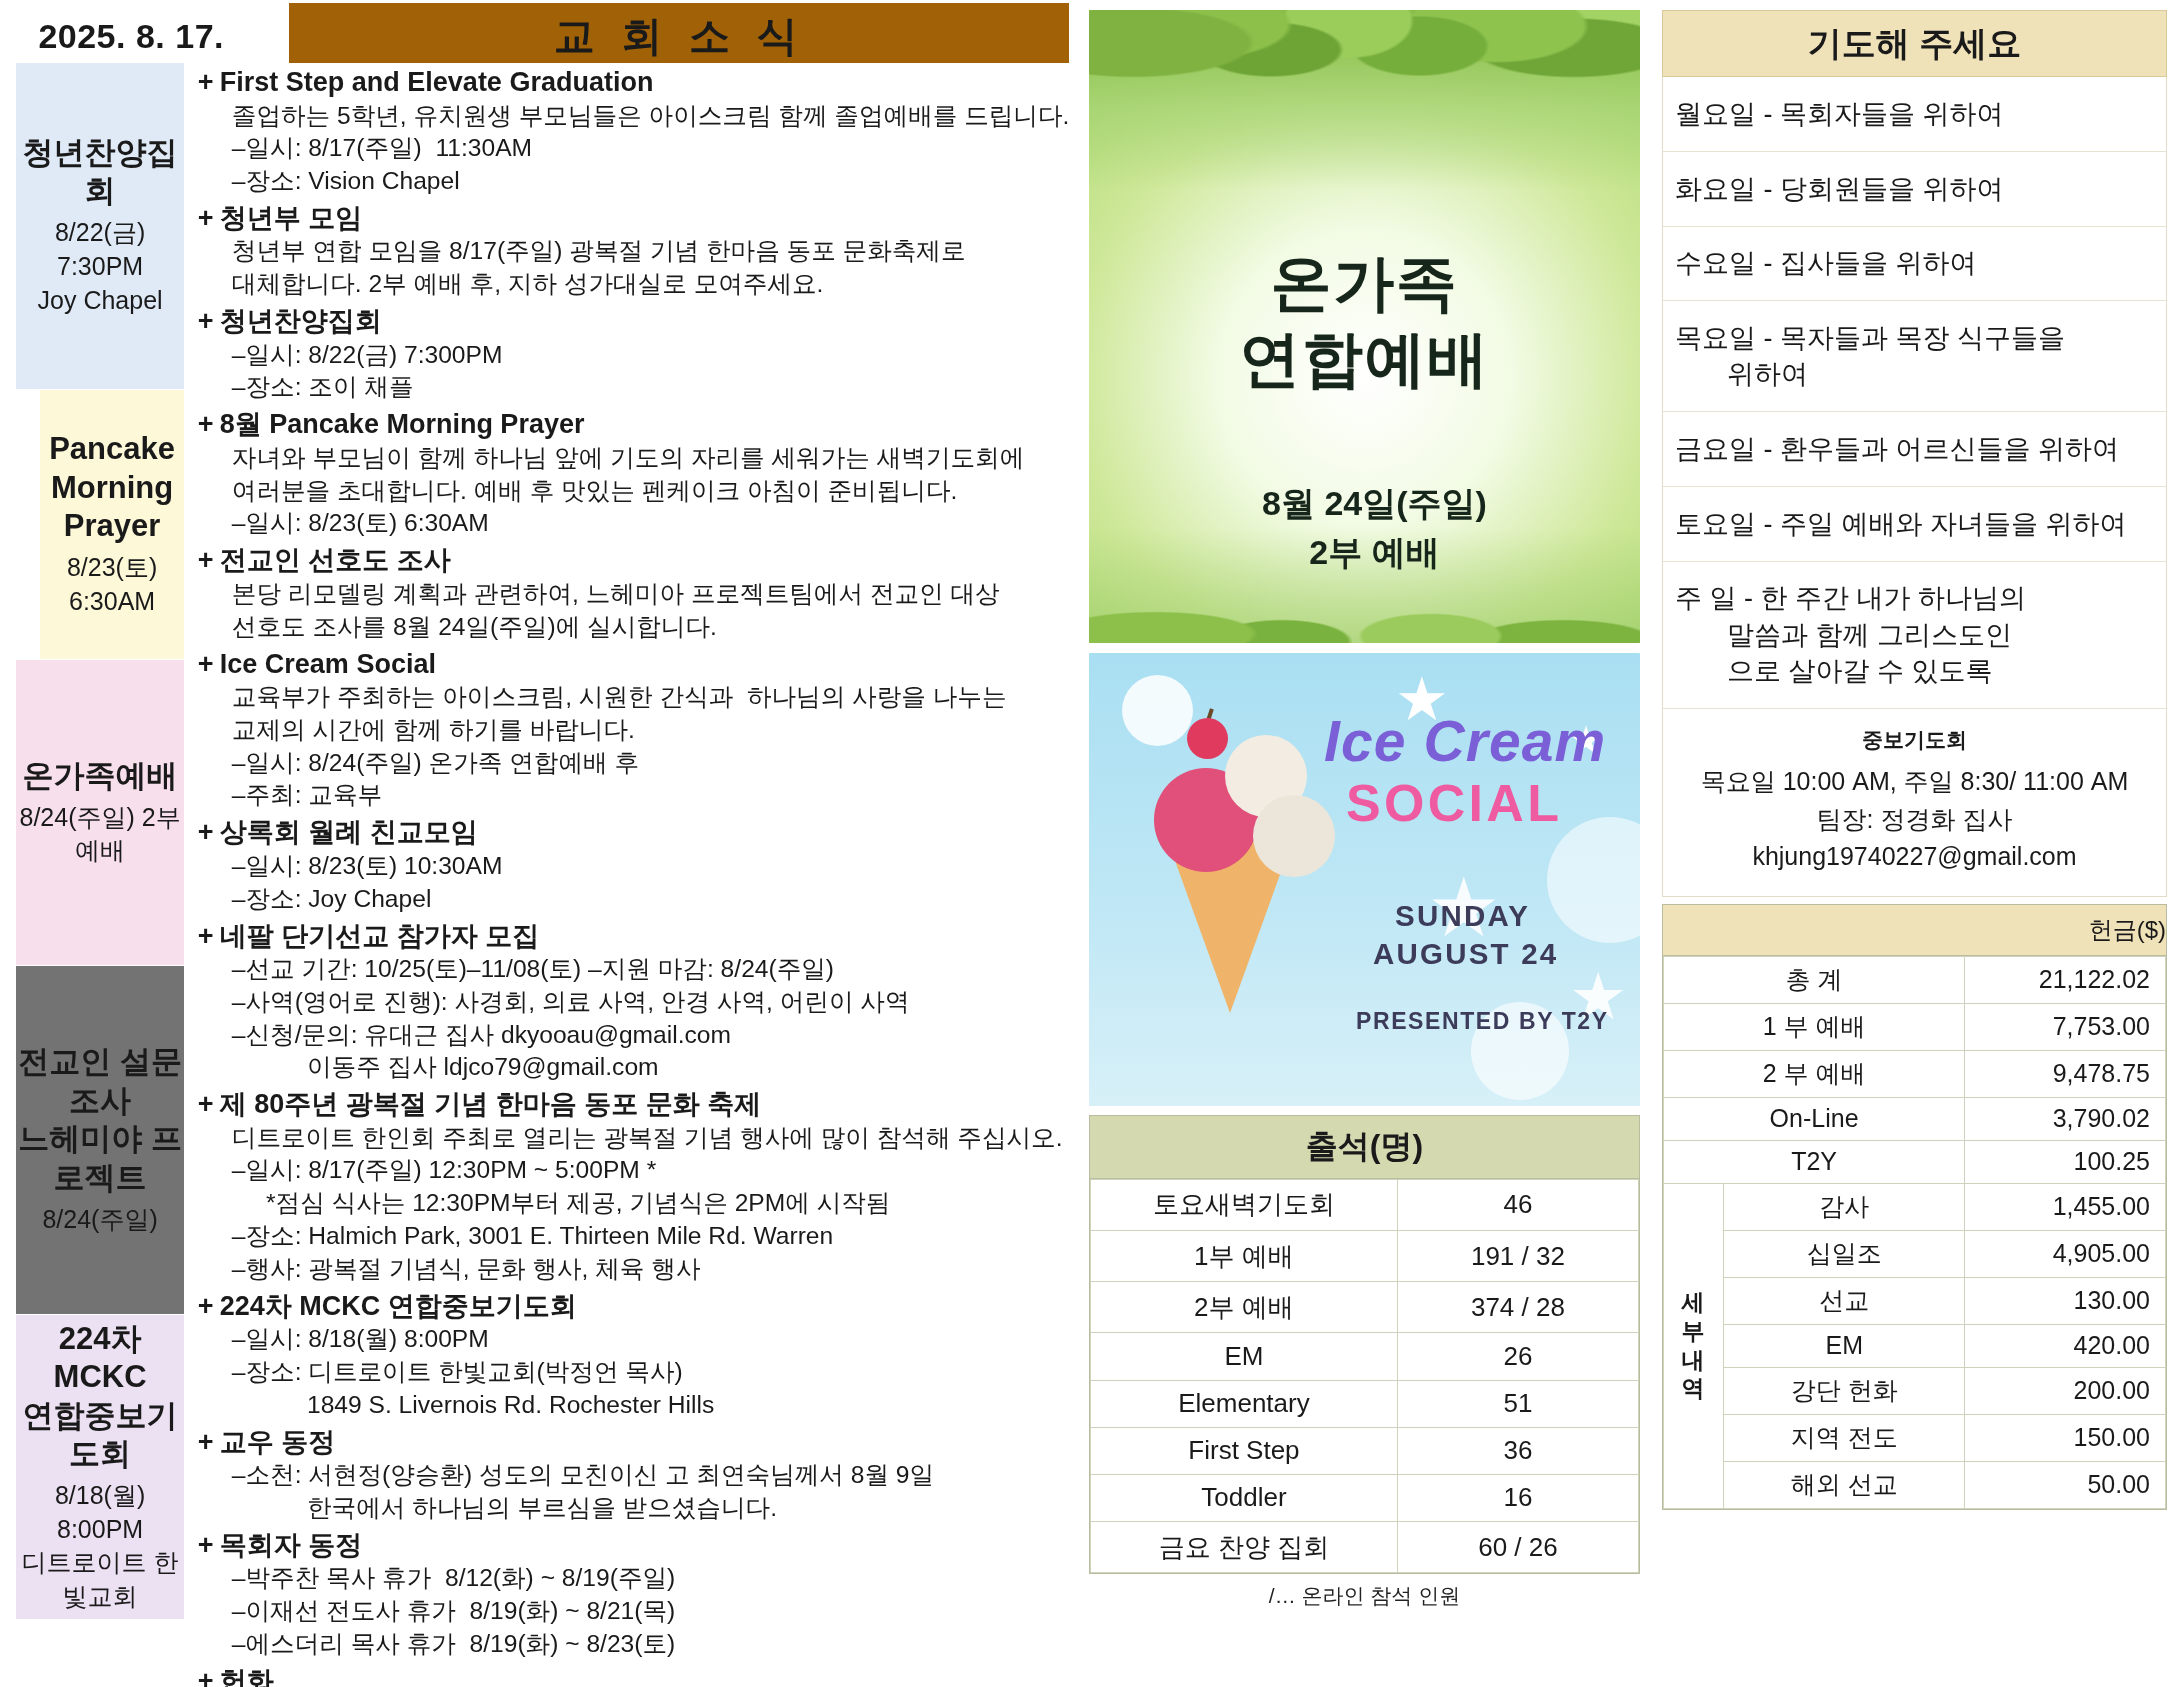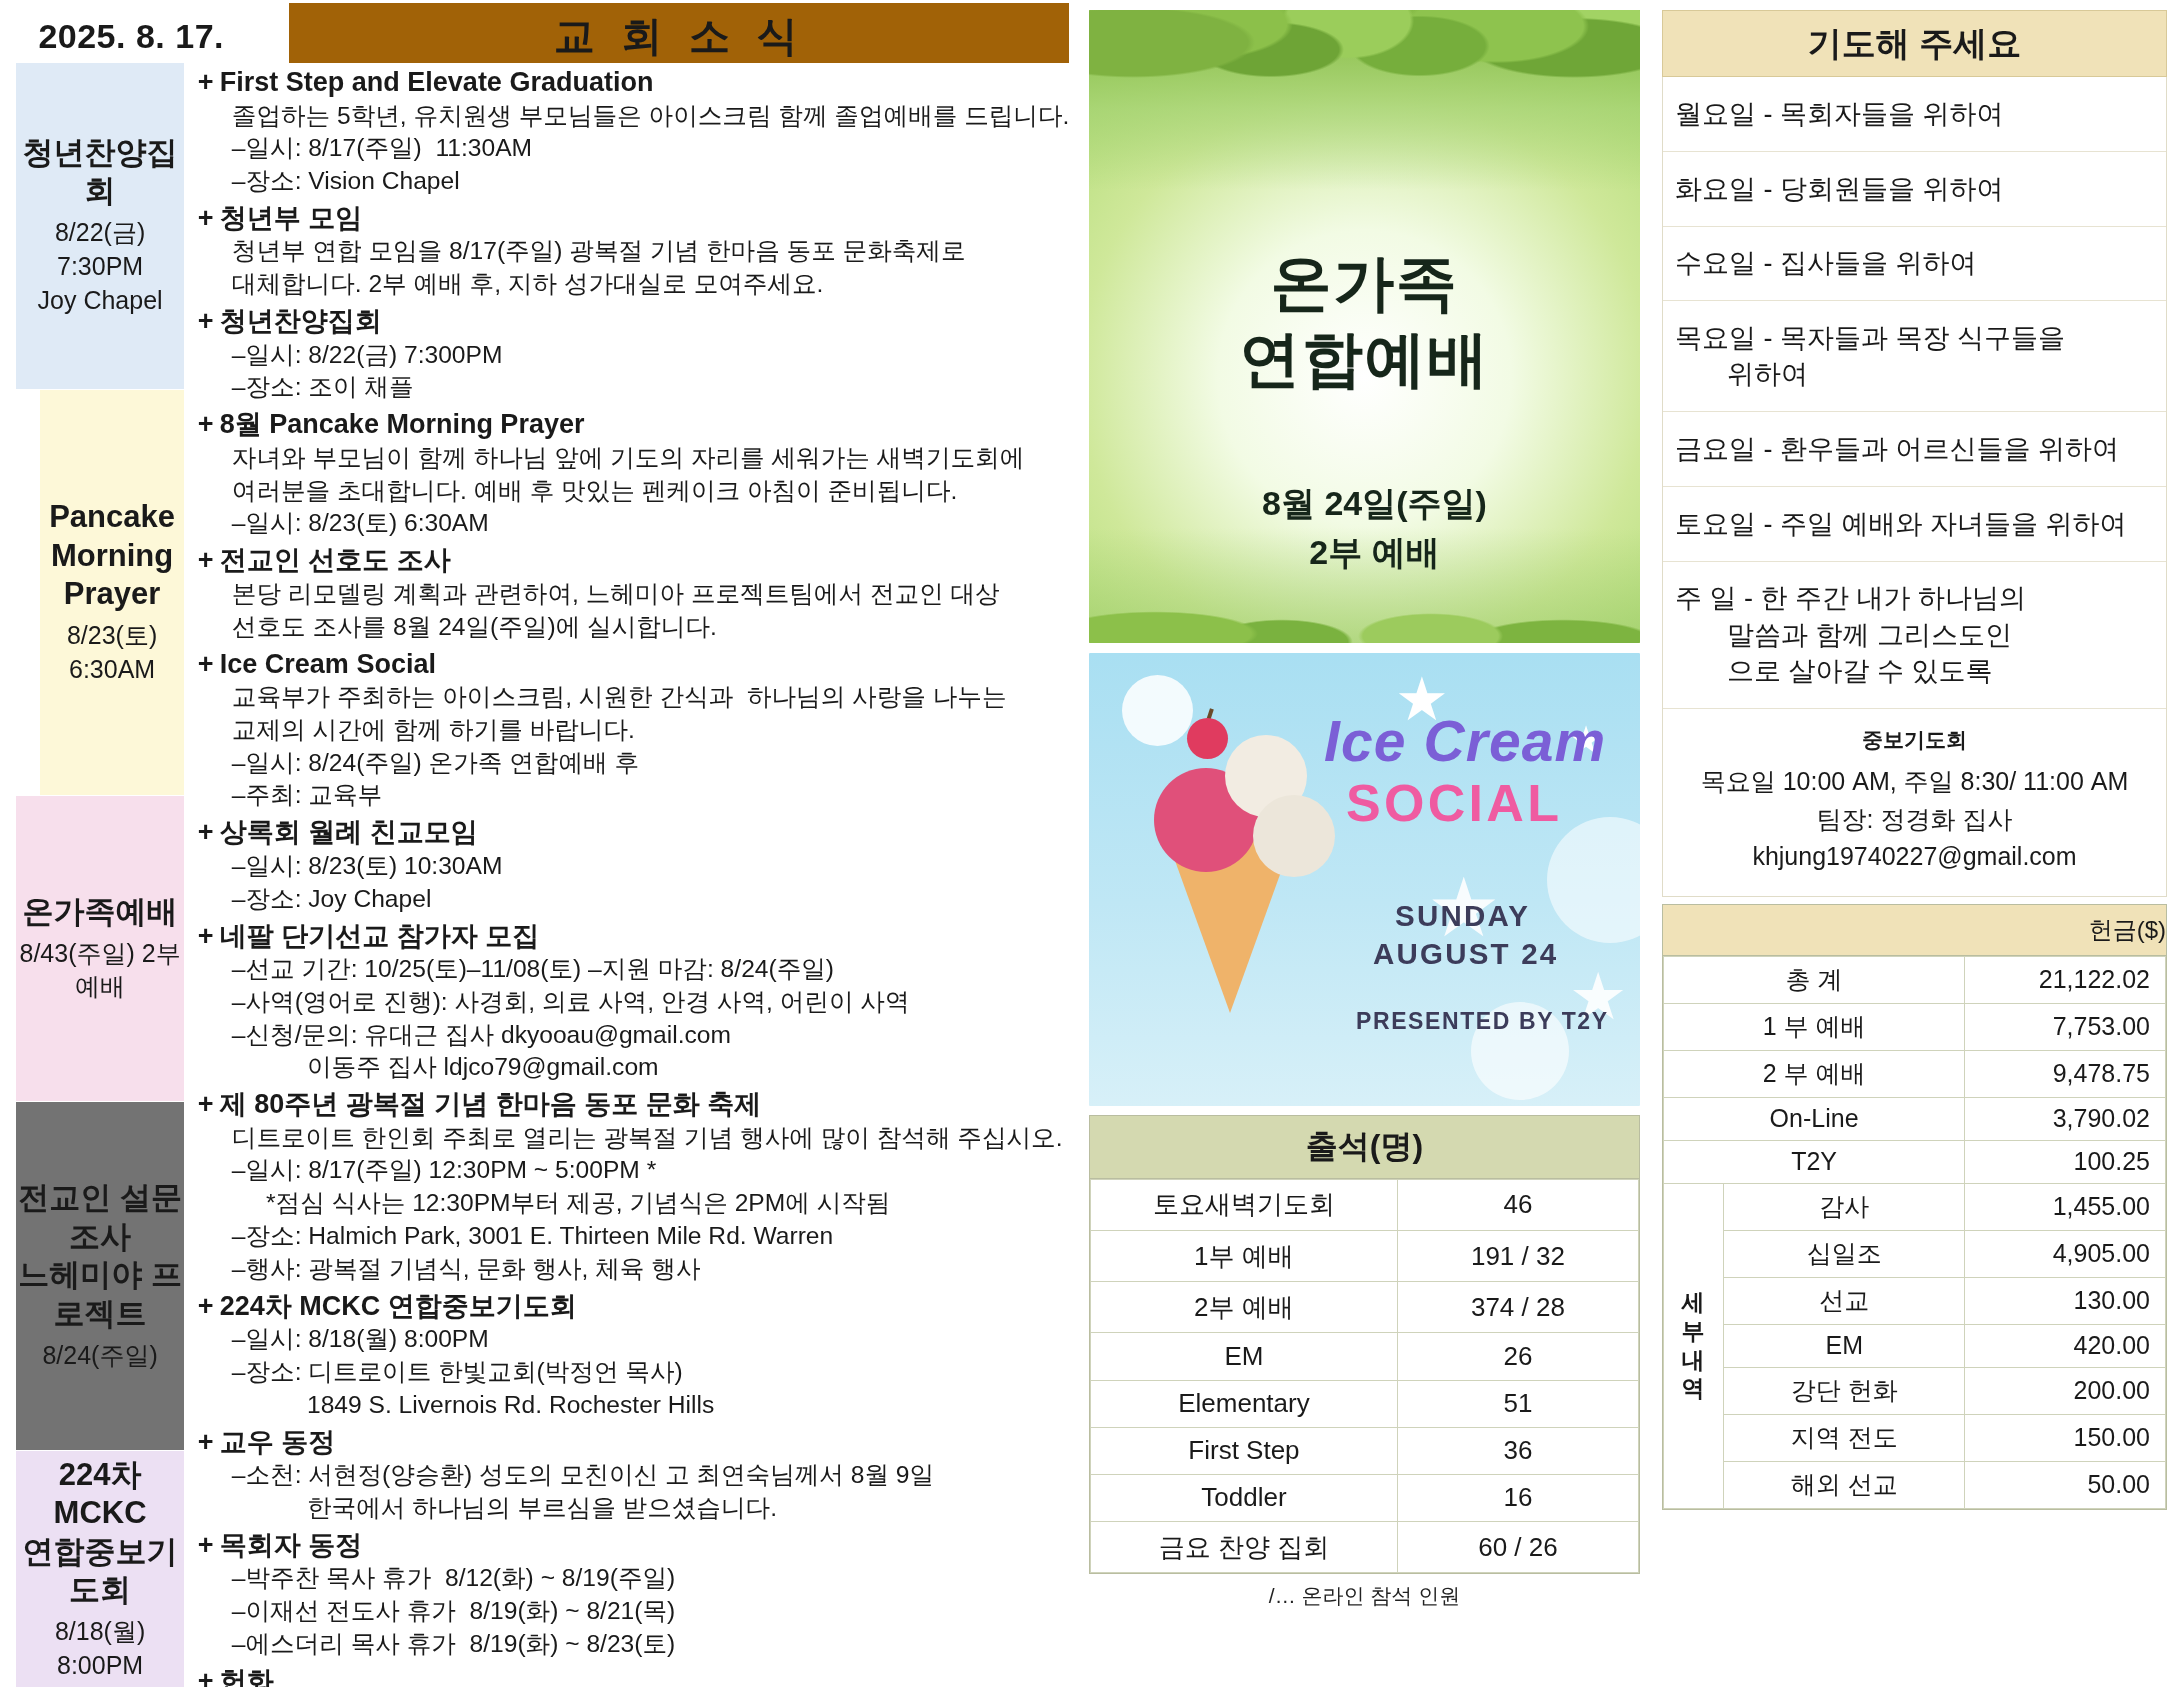--- a/index.html
+++ b/index.html
@@ -33,21 +33,21 @@
   .col-left{width:297px;}
   .col-right{flex:1;}
   .evt{
     box-sizing:border-box;
     display:flex;flex-direction:column;align-items:center;justify-content:center;
     text-align:center;border-bottom:1.1px solid #ffffff;
   }
   .evt .nm{font-size:31px;font-weight:800;line-height:1.24;}
   .evt .sub{font-size:25px;line-height:1.35;margin-top:5.5px;font-weight:500;}
   .e1{background:#dfeaf6;height:327px;}
-  .e2{background:#fdf8d8;height:406px;margin-left:24px;}
+  .e2{background:#fdf8d8;height:270px;margin-left:24px;}
   .e3{background:#f7dfec;height:306px;}
   .e4{background:#737373;height:349px;}
   .e5{background:#ece0f3;height:305px;}
 
   .notes{
     background:#ffffff;padding:2.2px 0 0 14px;box-sizing:border-box;
   }
   .item{margin-bottom:3.3px;}
   .item .h{
     font-size:27px;font-weight:800;line-height:1.28;
@@ -183,21 +183,21 @@
           <div class="evt e1">
             <div class="nm">청년찬양집회</div>
             <div class="sub">8/22(금) 7:30PM<br>Joy Chapel</div>
           </div>
           <div class="evt e2">
             <div class="nm">Pancake<br>Morning Prayer</div>
             <div class="sub">8/23(토) 6:30AM</div>
           </div>
           <div class="evt e3">
             <div class="nm">온가족예배</div>
-            <div class="sub">8/43(주일) 2부 예배</div>
+            <div class="sub">8/24(주일) 2부 예배</div>
           </div>
           <div class="evt e4">
             <div class="nm">전교인 설문조사<br>느헤미야 프로젝트</div>
             <div class="sub">8/24(주일)</div>
           </div>
           <div class="evt e5">
             <div class="nm">224차 MCKC<br>연합중보기도회</div>
             <div class="sub">8/18(월) 8:00PM<br>디트로이트 한빛교회</div>
           </div>
         </div>

